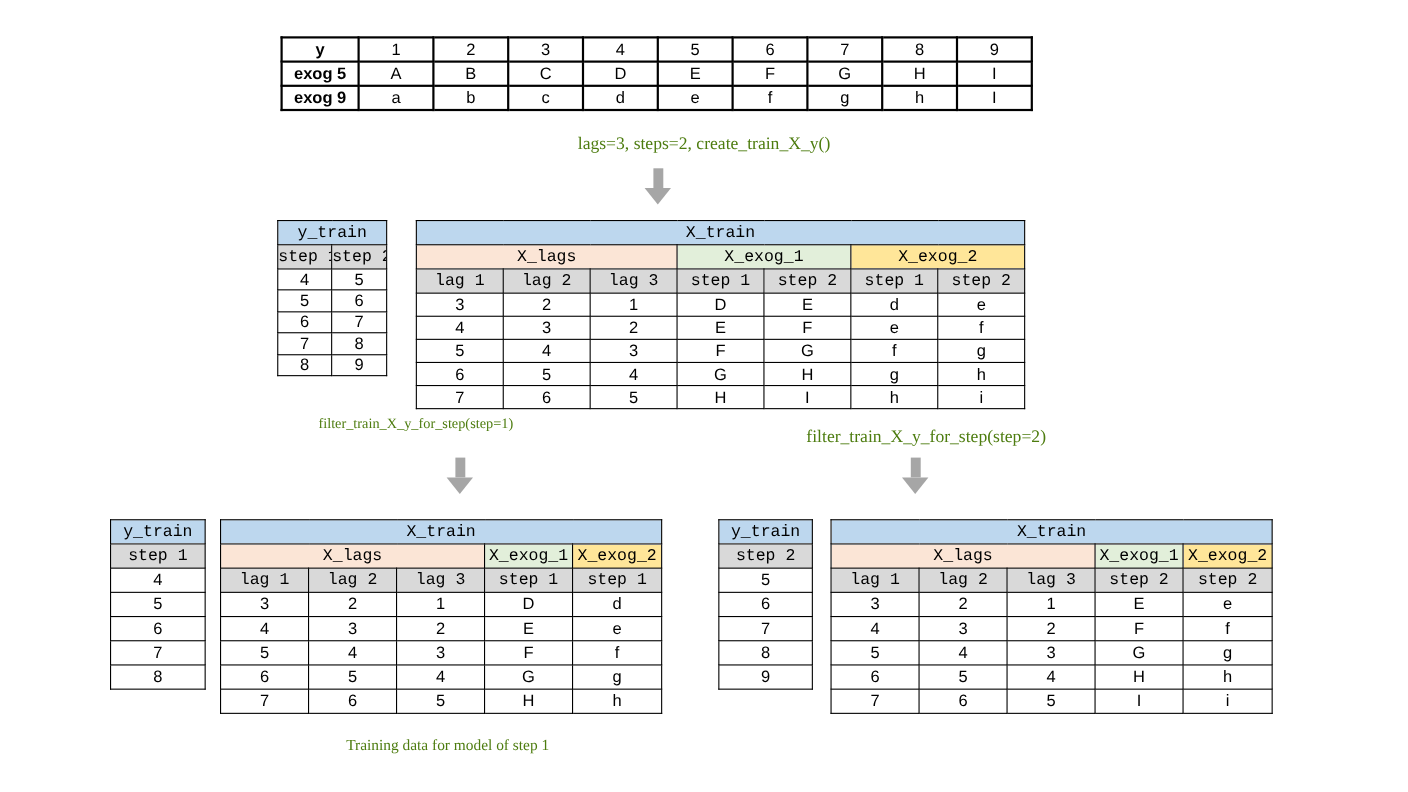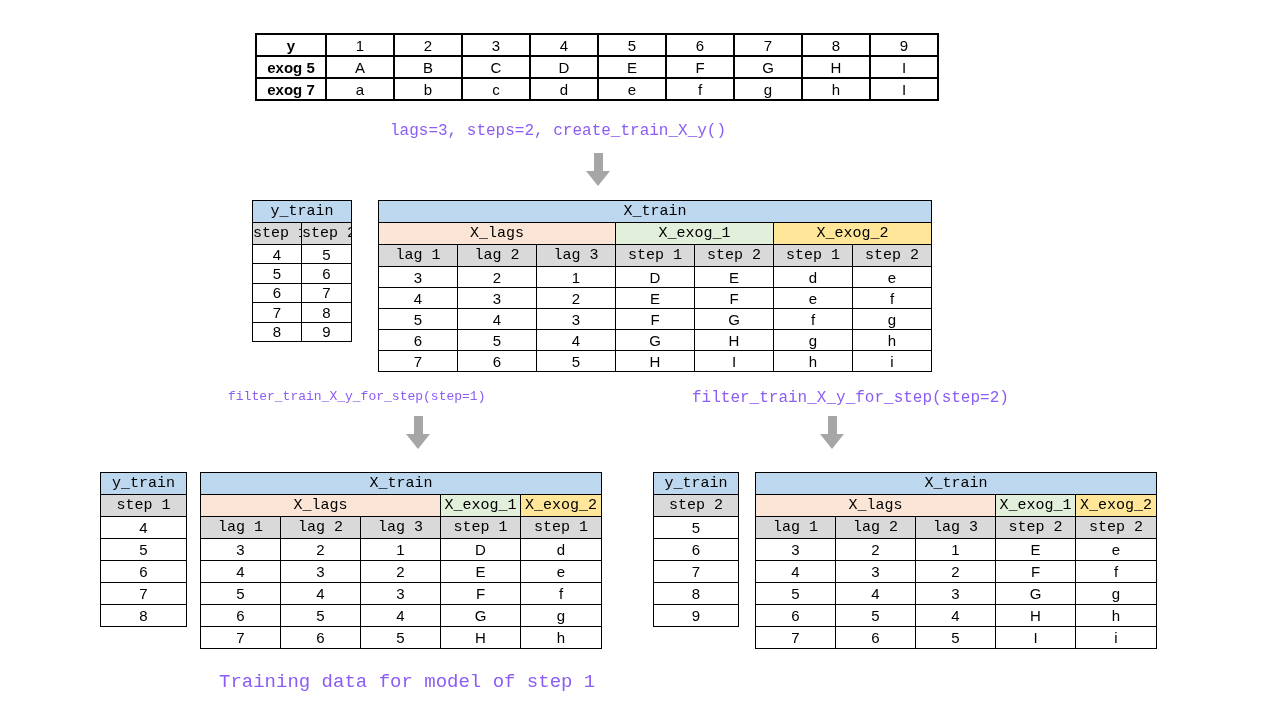--- a/index.html
+++ b/index.html
@@ -47,28 +47,28 @@
   #top-table {left:255px;top:33px;width:682px;}
   #mid-y-train{left:252px;top:200px;width:99px;}
   #mid-x-train{left:378px;top:200px;width:553px;}
   #bl-y-train {left:100px;top:472px;width:86px;}
   #bl-x-train {left:200px;top:472px;width:401px;}
   #br-y-train {left:653px;top:472px;width:85px;}
   #br-x-train {left:755px;top:472px;width:401px;}
   
   .mono{
     position:absolute;
-    font-family:Liberation Mono, monospace;
-    color:#8b5cf6;
-    text-align:left;
+    font-family:Liberation Serif, serif;
+    color:#4d7c0f;
+    text-align:center;
   }
   #create-label{left:390px;top:122px;width:500px;font-size:16px;}
-  #filter1{left:228px;top:389px;width:300px;font-size:13px;}
+  #filter1{left:228px;top:377px;width:300px;font-size:13px;}
   #filter2{left:692px;top:389px;width:300px;font-size:16px;}
-  #caption1{left:219px;top:671px;width:400px;font-size:19px;}
+  #caption1{left:207px;top:671px;width:400px;font-size:14px;}
   #caption2{left:730px;top:671px;width:400px;font-size:16px;}
   
   .arrow{position:absolute;width:40px;}
   .arrow .shaft{width:9px;height:18px;background:#A6A6A6;margin:0 auto;}
   .arrow .head{
     width:0;height:0;margin:0 auto;
     border-left:12px solid transparent;
     border-right:12px solid transparent;
     border-top:15px solid #A6A6A6;
   }
@@ -113,21 +113,21 @@
           <td>B</td>
           <td>C</td>
           <td>D</td>
           <td>E</td>
           <td>F</td>
           <td>G</td>
           <td>H</td>
           <td>I</td>
         </tr>
         <tr>
-          <td>exog 7</td>
+          <td>exog 9</td>
           <td>a</td>
           <td>b</td>
           <td>c</td>
           <td>d</td>
           <td>e</td>
           <td>f</td>
           <td>g</td>
           <td>h</td>
           <td>I</td>
         </tr>

